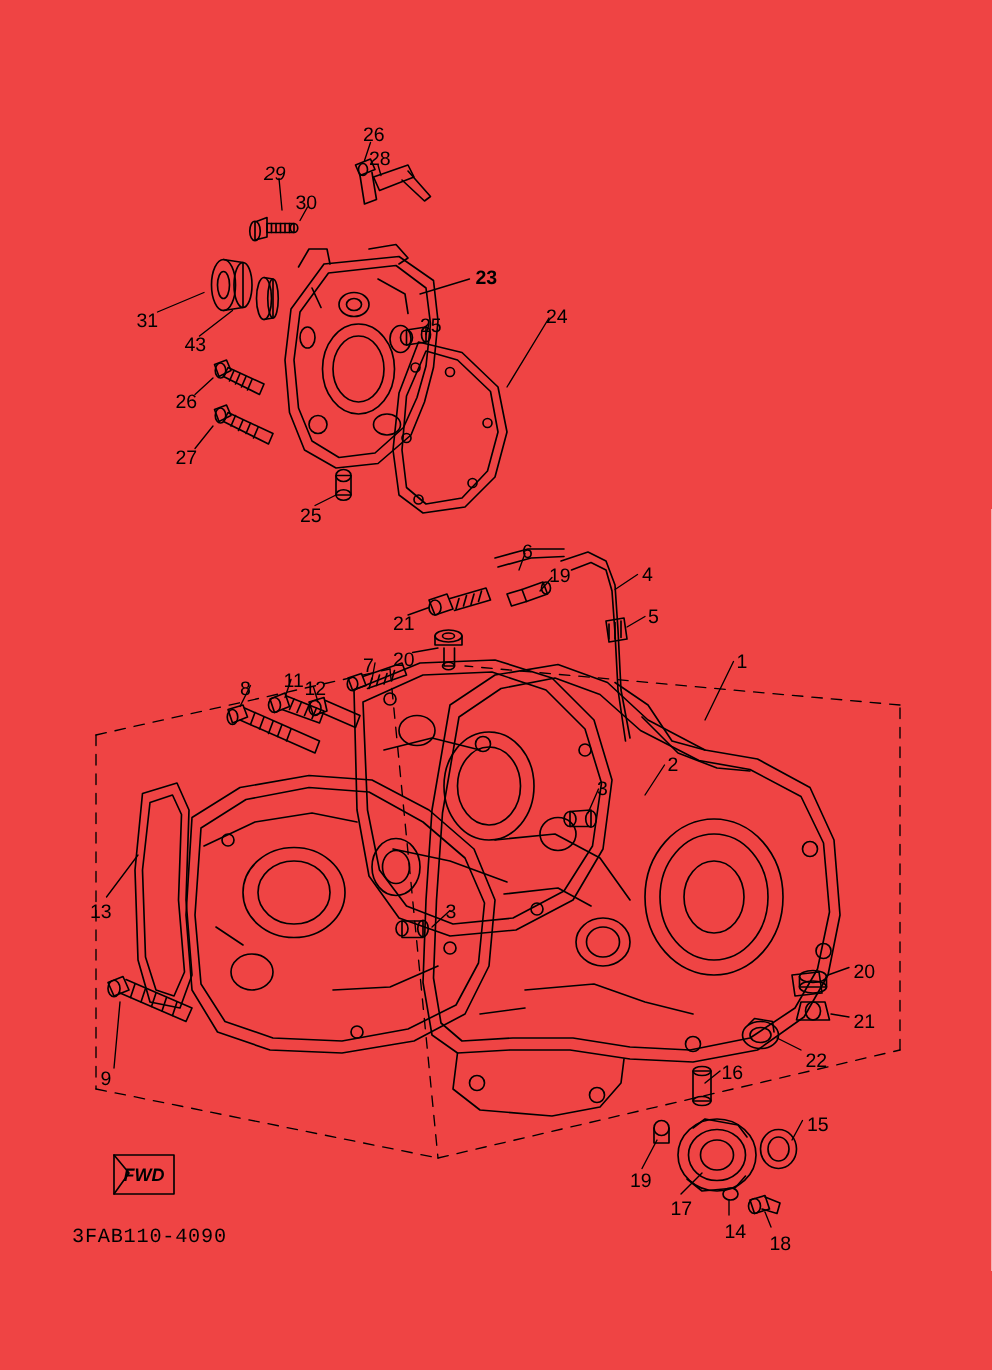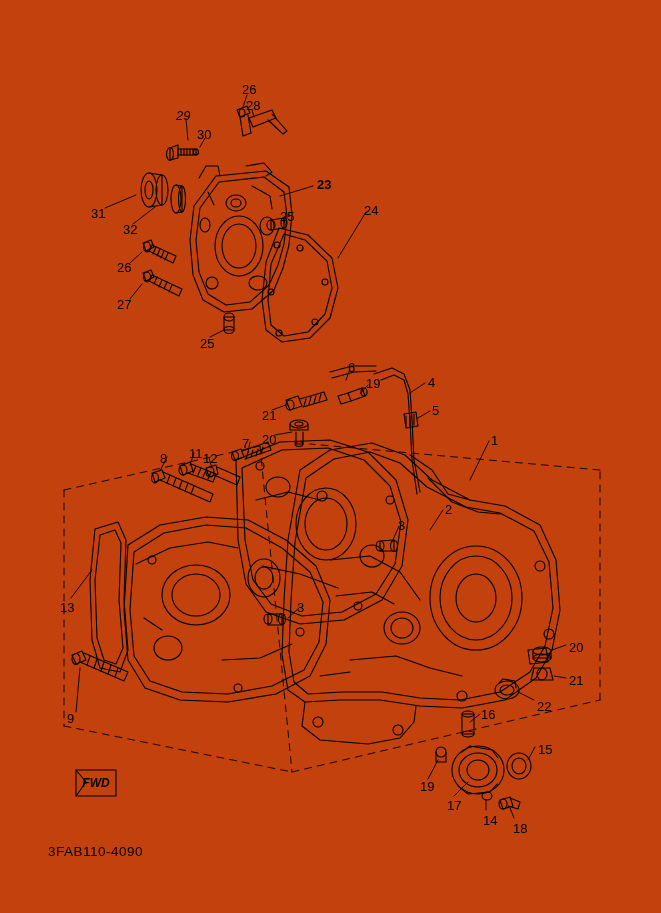--- a/index.html
+++ b/index.html
@@ -4,21 +4,21 @@
 <style>
   html, body {
     margin: 0;
     padding: 0;
     background: #ffffff;
   }
   #page {
     position: relative;
     width: 661px;
     height: 913px;
-    background: #c2410c;
+    background: #ef4444;
     font-family: "Liberation Sans", sans-serif;
     overflow: hidden;
   }
   #diagram-svg {
     position: absolute;
     left: 0;
     top: 0;
     width: 661px;
     height: 913px;
   }
@@ -28,26 +28,25 @@
     font-size: 13px;
     color: #000000;
     line-height: 13px;
     white-space: nowrap;
     user-select: none;
   }
   .part-code {
     position: absolute;
     left: 48px;
     top: 818px;
-    font-family: Liberation Sans, sans-serif;
+    font-family: Liberation Mono, monospace;
     font-size: 13.5px;
     letter-spacing: 0.5px;
     color: #000000;
     white-space: nowrap;
-    margin-top: 26px;
   }
   .fwd-box {
     position: absolute;
     left: 74px;
     top: 768px;
     width: 44px;
     height: 30px;
   }
   .fwd-label {
     position: absolute;
@@ -402,21 +401,21 @@
       </g>
     </g>
   </svg>
 
   <div class="callout" style="left:242px; top:83px;">26</div>
   <div class="callout" style="left:176px; top:109px;font-style:italic;">29</div>
   <div class="callout" style="left:246px; top:99px;">28</div>
   <div class="callout" style="left:197px; top:128px;">30</div>
   <div class="callout" style="left:317px; top:178px;font-weight:bold;">23</div>
   <div class="callout" style="left:91px; top:207px;">31</div>
-  <div class="callout" style="left:123px; top:223px;">32</div>
+  <div class="callout" style="left:123px; top:223px;">43</div>
   <div class="callout" style="left:280px; top:210px;">25</div>
   <div class="callout" style="left:364px; top:204px;">24</div>
   <div class="callout" style="left:117px; top:261px;">26</div>
   <div class="callout" style="left:117px; top:298px;">27</div>
   <div class="callout" style="left:200px; top:337px;">25</div>
   <div class="callout" style="left:348px; top:361px;">6</div>
   <div class="callout" style="left:428px; top:376px;">4</div>
   <div class="callout" style="left:366px; top:377px;">19</div>
   <div class="callout" style="left:262px; top:409px;">21</div>
   <div class="callout" style="left:432px; top:404px;">5</div>

